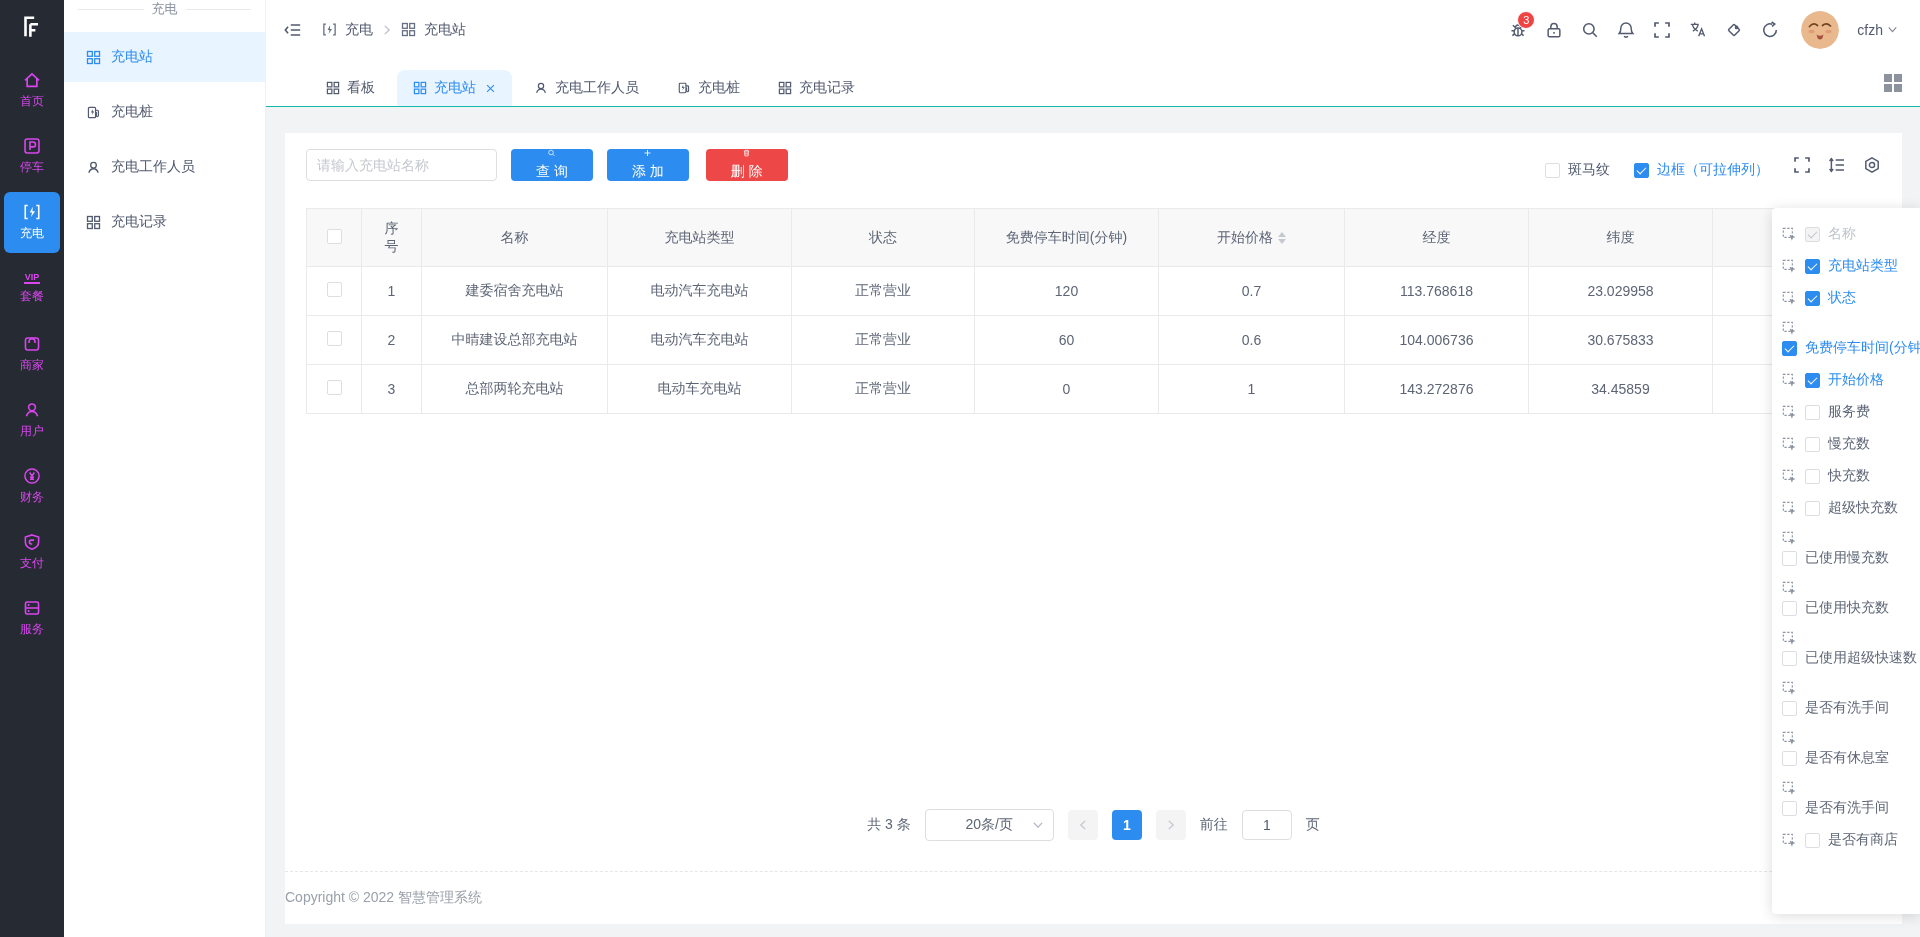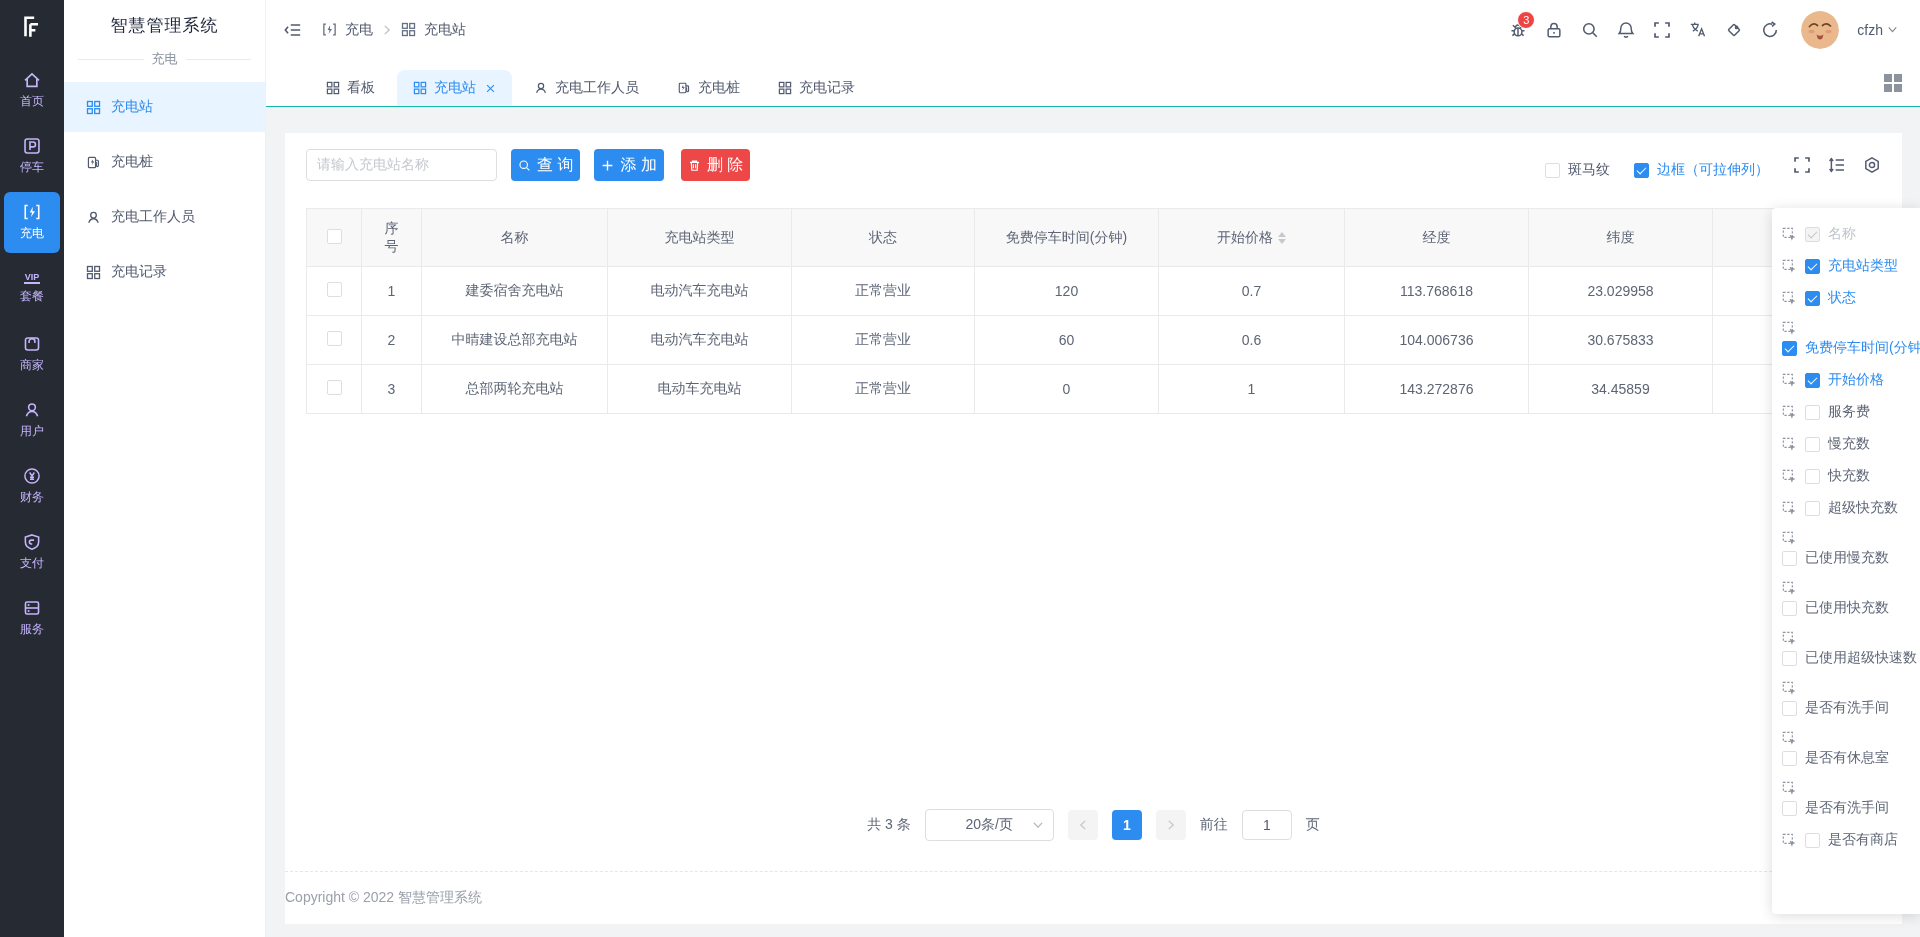--- a/index.html
+++ b/index.html
@@ -4,21 +4,21 @@
 <style>
   * { margin:0; padding:0; box-sizing:border-box; }
   html,body { width:1920px; height:937px; font-family:"Liberation Sans","DejaVu Sans",sans-serif; }
   body { position:relative; overflow:hidden; background:#fff; color:#515a6e; font-size:14px; }
   svg { display:block; }
 
   
   .rail { position:absolute; left:0; top:0; width:64px; height:937px; background:var(--rail-bg,#262b33); z-index:5; }
   .rail-logo { height:54px; display:flex; align-items:center; justify-content:center; color:#fff; }
   .rail-nav { display:flex; flex-direction:column; margin-top:6px; }
-  .rail-item { height:61px; margin:0 4px 5px; border-radius:6px; display:flex; flex-direction:column; align-items:center; justify-content:center; gap:4px; color:#c4b5fd; font-size:12px; cursor:pointer; }
+  .rail-item { height:61px; margin:0 4px 5px; border-radius:6px; display:flex; flex-direction:column; align-items:center; justify-content:center; gap:4px; color:#d946ef; font-size:12px; cursor:pointer; }
   .rail-item .ric { width:18px; height:18px; }
   .rail-item.active { background:var(--accent,#2d8cf0); color:#fff; }
   .vip-txt { font-size:9px; font-weight:bold; border-bottom:2px solid currentColor; line-height:1.2; padding:0 1px; }
 
   
   .sidebar { position:absolute; left:64px; top:0; width:202px; height:937px; background:#fff; border-right:1px solid #eef0f3; z-index:4; }
   .side-title { height:50px; line-height:52px; text-align:center; font-size:17px; color:#1c2438; letter-spacing:1px; }
   .side-section { display:flex; align-items:center; gap:8px; margin:0 14px 14px; color:#8a919f; font-size:13px; }
   .side-section::before,.side-section::after { content:""; flex:1; height:1px; background:#e8eaec; }
   .side-item { height:50px; margin-bottom:5px; display:flex; align-items:center; gap:10px; padding-left:22px; font-size:14px; color:#515a6e; cursor:pointer; }
@@ -45,23 +45,23 @@
   .tab.active { background:#e8f4ff; color:var(--accent,#2d8cf0); border-radius:8px 8px 0 0; }
   .tab-close { width:11px; height:11px; margin-left:2px; cursor:pointer; }
   .tab-options { position:absolute; right:16px; bottom:12px; width:20px; height:20px; display:grid; grid-template-columns:8px 8px; grid-template-rows:8px 8px; gap:2px; cursor:pointer; }
   .tab-options i { background:#8d939c; }
 
   
   .content { position:absolute; left:266px; top:107px; right:0; bottom:0; background:var(--content-bg,#f1f3f5); }
   .card { position:absolute; left:19px; top:26px; right:18px; bottom:13px; background:#fff; }
 
   .toolbar { position:absolute; left:21px; right:21px; top:16px; height:32px; display:flex; align-items:center; }
-  .search-input { width:191px; height:32px; border:1px solid #dcdee2; border-radius:4px; padding:0 10px; font-size:14px; color:#515a6e; outline:none; font-family:Liberation Mono, monospace; }
+  .search-input { width:191px; height:32px; border:1px solid #dcdee2; border-radius:4px; padding:0 10px; font-size:14px; color:#515a6e; outline:none; font-family:Liberation Sans, sans-serif; }
   .search-input::placeholder { color:#c5c8ce; }
-  .btn { height:32px; padding:0 7px; margin-left:14px; border:none; border-radius:4px; color:#fff; font-size:16px; display:flex; align-items:center; gap:6px; cursor:pointer; font-family:inherit; white-space:nowrap; }
+  .btn { height:32px; padding:0 25px; margin-left:14px; border:none; border-radius:4px; color:#fff; font-size:14px; display:flex; align-items:center; gap:6px; cursor:pointer; font-family:inherit; white-space:nowrap;flex-direction:column; }
   .btn .bic { width:13px; height:13px; }
   .btn-primary { background:var(--accent,#2d8cf0); }
   .btn-danger { background:var(--danger,#ed4747); margin-left:17px; }
   .toolbar-right { margin-left:auto; display:flex; align-items:center; gap:17px; }
   .cb-group { display:flex; align-items:center; gap:8px; margin-right:7px; cursor:pointer; white-space:nowrap;margin-top:10px; }
   .cb-group.on { color:var(--accent,#2d8cf0); }
 
   .cb { width:15px; height:15px; border:1px solid #dcdee2; border-radius:2px; background:#fff; display:inline-block; position:relative; flex:0 0 auto; cursor:pointer; }
   .cb.checked { background:var(--accent,#2d8cf0); border-color:var(--accent,#2d8cf0); }
   .cb.checked::after { content:""; position:absolute; left:4px; top:1px; width:4px; height:8px; border:solid #fff; border-width:0 1.6px 1.6px 0; transform:rotate(45deg); }
@@ -270,21 +270,20 @@
     <div class="rail-item">
         <svg class="ric" viewBox="0 0 16 16">
           <use href="#i-service"></use>
         </svg>
         <span>服务</span>
       </div>
   </div>
 </nav>
 
 <aside class="sidebar">
-  <div class="side-title">智慧管理系统</div>
   <div class="side-section">
       <span>充电</span>
     </div>
   <div class="side-item active">
       <svg class="sic" viewBox="0 0 16 16">
         <use href="#i-grid"></use>
       </svg>
       <span>充电站</span>
     </div>
   <div class="side-item">

